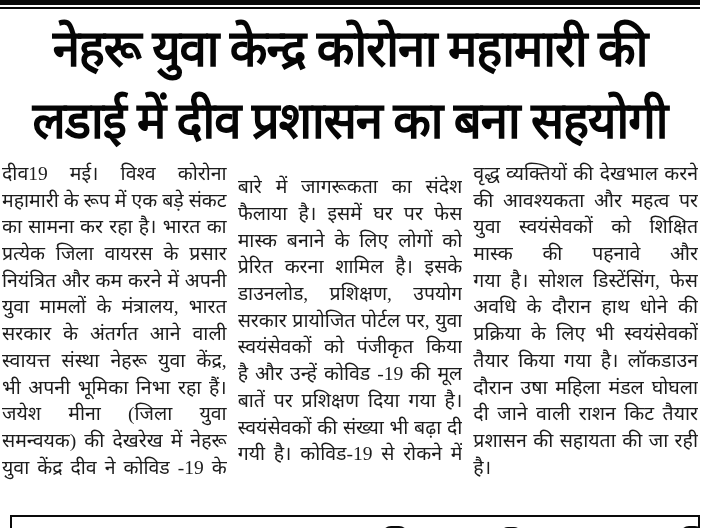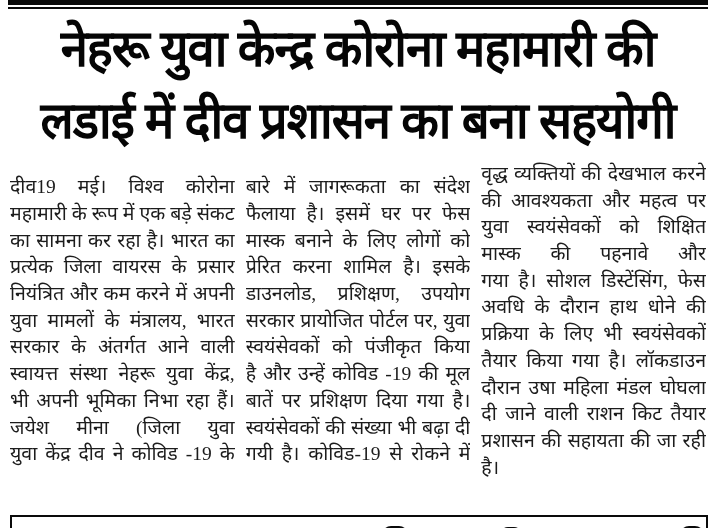--- a/index.html
+++ b/index.html
@@ -4,21 +4,21 @@
 <style>
   html, body { margin: 0; padding: 0; }
   body {
     width: 720px; height: 528px;
     background: #ffffff;
     overflow: hidden;
     position: relative;
     font-family: "Liberation Serif", "DejaVu Serif", serif;
     color: #161616;
   }
-  .page { width: 700px; height: 528px; position: relative; overflow: hidden; padding-left: 8px; }
+  .page { width: 700px; height: 528px; position: relative; overflow: hidden; }
 
   
   .top-rule { width: 720px; }
   .top-rule .thick { height: 5px; background: #0a0a0a; }
   .top-rule .gap   { height: 2px; background: #ffffff; }
   .top-rule .thin  { height: 2px; background: #0a0a0a; }
 
   
   .headline {
     margin: 4px 2px 2px 2px;
@@ -95,20 +95,21 @@
         <div class="col-line" data-name="body-line">दीव19 मई। विश्व कोरोना वायरस</div>
         <div class="col-line" data-name="body-line">महामारी के रूप में एक बड़े संकट</div>
         <div class="col-line" data-name="body-line">का सामना कर रहा है। भारत का</div>
         <div class="col-line" data-name="body-line">प्रत्येक जिला वायरस के प्रसार को</div>
         <div class="col-line" data-name="body-line">नियंत्रित और कम करने में अपनी</div>
         <div class="col-line" data-name="body-line">युवा मामलों के मंत्रालय, भारत</div>
         <div class="col-line" data-name="body-line">सरकार के अंतर्गत आने वाली</div>
         <div class="col-line" data-name="body-line">स्वायत्त संस्था नेहरू युवा केंद्र, दीव</div>
         <div class="col-line" data-name="body-line">भी अपनी भूमिका निभा रहा हैं।</div>
         <div class="col-line" data-name="body-line">जयेश मीना (जिला युवा</div>
+        <div class="col-line" data-name="body-line">समन्वयक) की देखरेख में नेहरू</div>
         <div class="col-line" data-name="body-line">युवा केंद्र दीव ने कोविड -19 के</div>
       </div>
     <div class="column" data-name="column-2">
         <div class="col-line" data-name="body-line">बारे में जागरूकता का संदेश</div>
         <div class="col-line" data-name="body-line">फैलाया है। इसमें घर पर फेस</div>
         <div class="col-line" data-name="body-line">मास्क बनाने के लिए लोगों को</div>
         <div class="col-line" data-name="body-line">प्रेरित करना शामिल है। इसके</div>
         <div class="col-line" data-name="body-line">डाउनलोड, प्रशिक्षण, उपयोग</div>
         <div class="col-line" data-name="body-line">सरकार प्रायोजित पोर्टल पर, युवा</div>
         <div class="col-line" data-name="body-line">स्वयंसेवकों को पंजीकृत किया गया</div>

